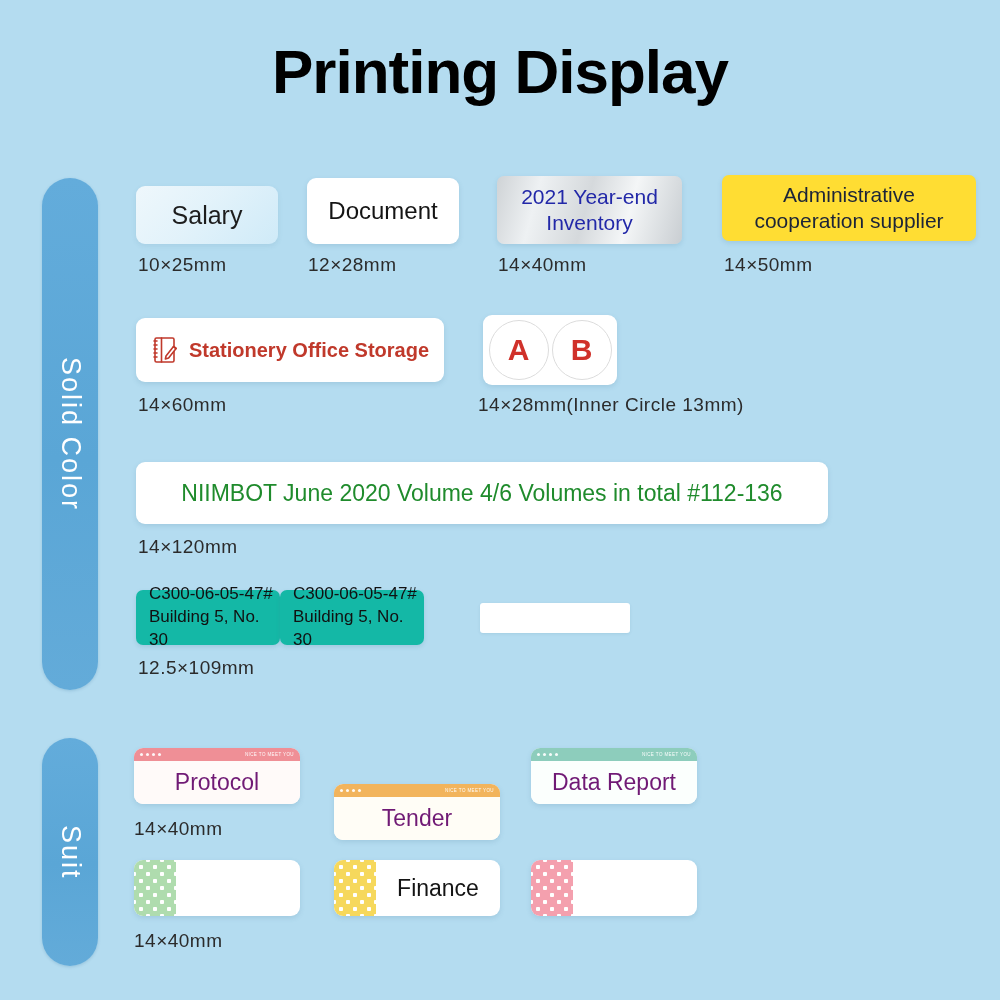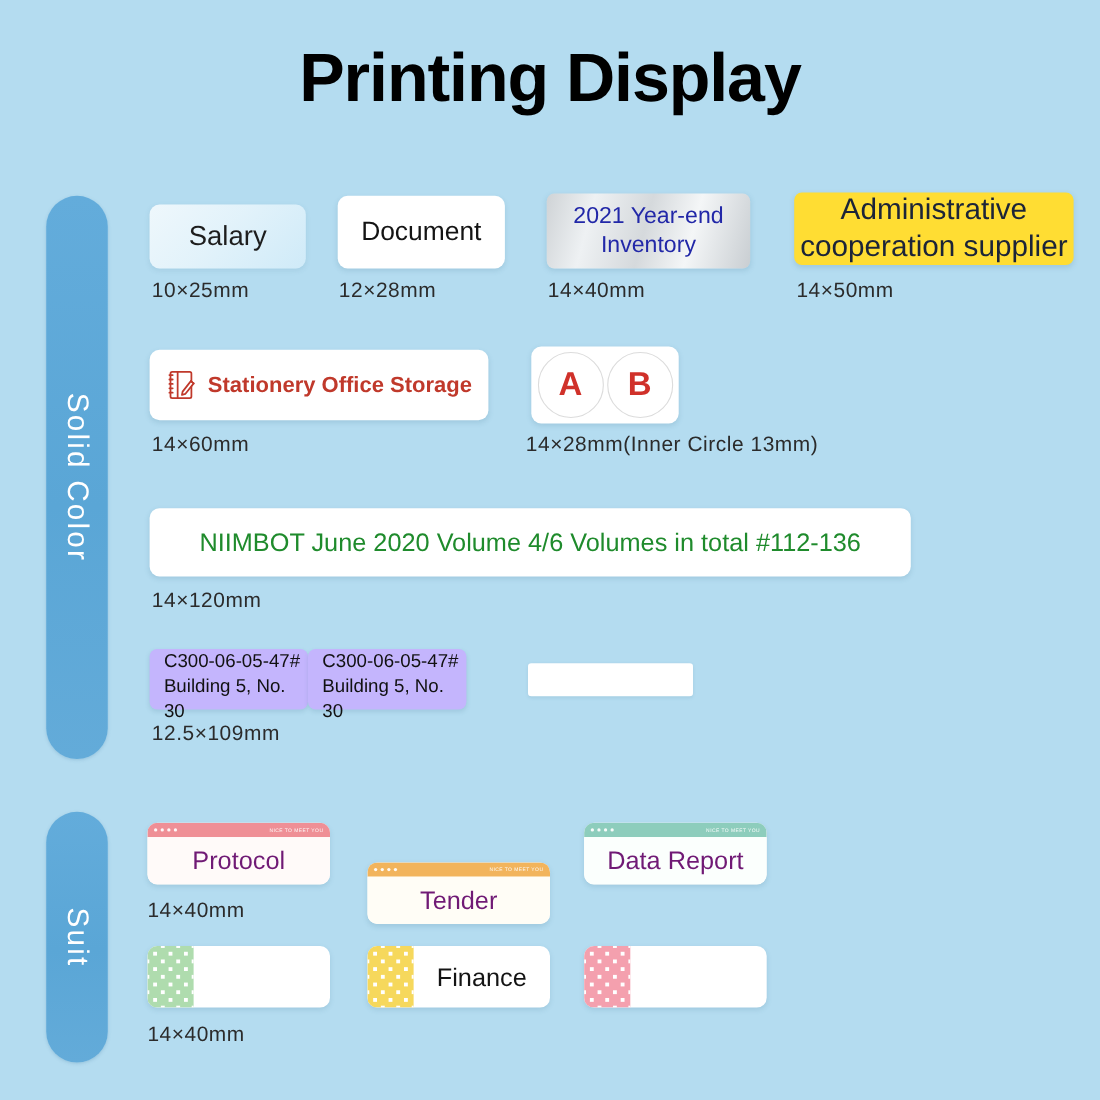--- a/index.html
+++ b/index.html
@@ -83,21 +83,21 @@
   }
   #label-inventory .txt {
     font-size: 21px; color: #2228a8; text-align: center; line-height: 1.22;
   }
   #dim-inventory { left: 498px; top: 254px; }
 
   #label-admin {
     left: 722px; top: 175px; width: 254px; height: 66px;
     background: #ffdd33; border-radius: 7px;
   }
-  #label-admin .txt { font-size: 27px; color: #1c2438; text-align: center; line-height: 1.25; }
+  #label-admin .txt { font-size: 21px; color: #1c2438; text-align: center; line-height: 1.25; }
   #dim-admin { left: 724px; top: 254px; }
 
   
   #label-stationery { left: 136px; top: 318px; width: 308px; height: 64px; gap: 10px; }
   #label-stationery .txt { font-size: 20px; color: #c0392b; font-weight: 600; }
   #icon-notebook { width: 28px; height: 30px; flex: 0 0 28px; }
   #dim-stationery { left: 138px; top: 394px; }
 
   #label-circles {
     left: 483px; top: 315px; width: 134px; height: 70px;
@@ -114,23 +114,23 @@
   
   #label-niimbot { left: 136px; top: 462px; width: 692px; height: 62px; }
   #label-niimbot .txt { font-size: 23px; color: #1f8b2c; }
   #dim-niimbot { left: 138px; top: 536px; }
 
   
   #flag-group { position: absolute; left: 136px; top: 590px; }
   .flag { position: relative; float: left; }
   .flag-head {
     position: relative; z-index: 2;
-    background: #c4b5fd; border-radius: 7px;
+    background: #14b8a6; border-radius: 7px;
     width: 144px; height: 55px;
-    display: flex; flex-direction: column; justify-content: flex-start;
+    display: flex; flex-direction: column; justify-content: center;
     padding-left: 13px;
     box-shadow: 0 2px 4px rgba(70,120,150,.18);
   }
   .flag-head .l1, .flag-head .l2 { font-size: 17px; color: #111; line-height: 1.35; }
   #flag-tail {
     position: absolute; left: 344px; top: 13px;
     width: 150px; height: 30px; background: #fff;
     border-radius: 3px; z-index: 1;
     box-shadow: 0 1px 3px rgba(70,120,150,.14);
   }

